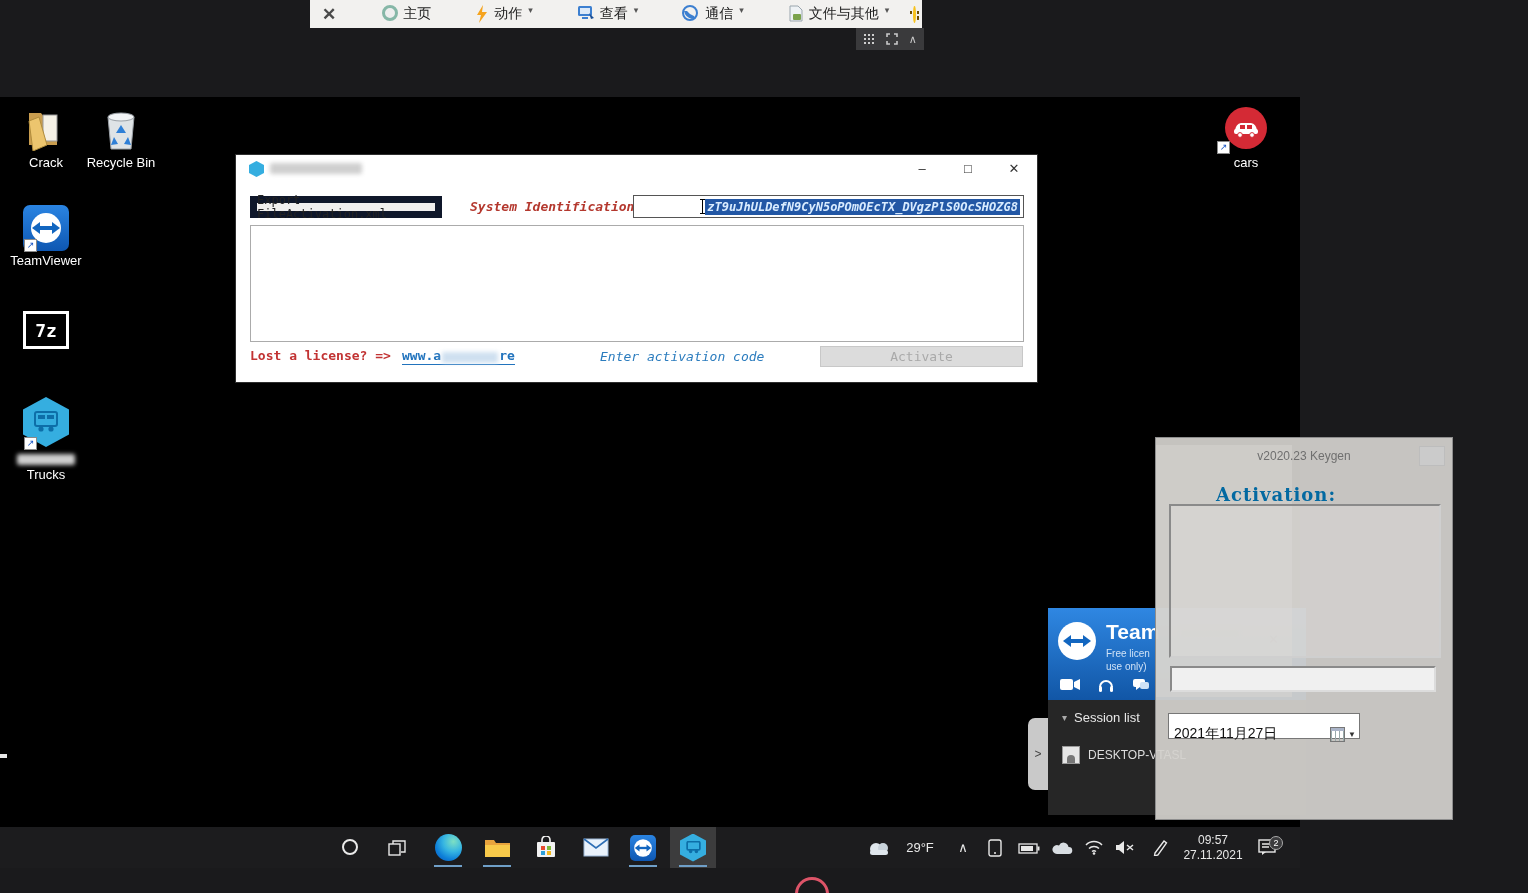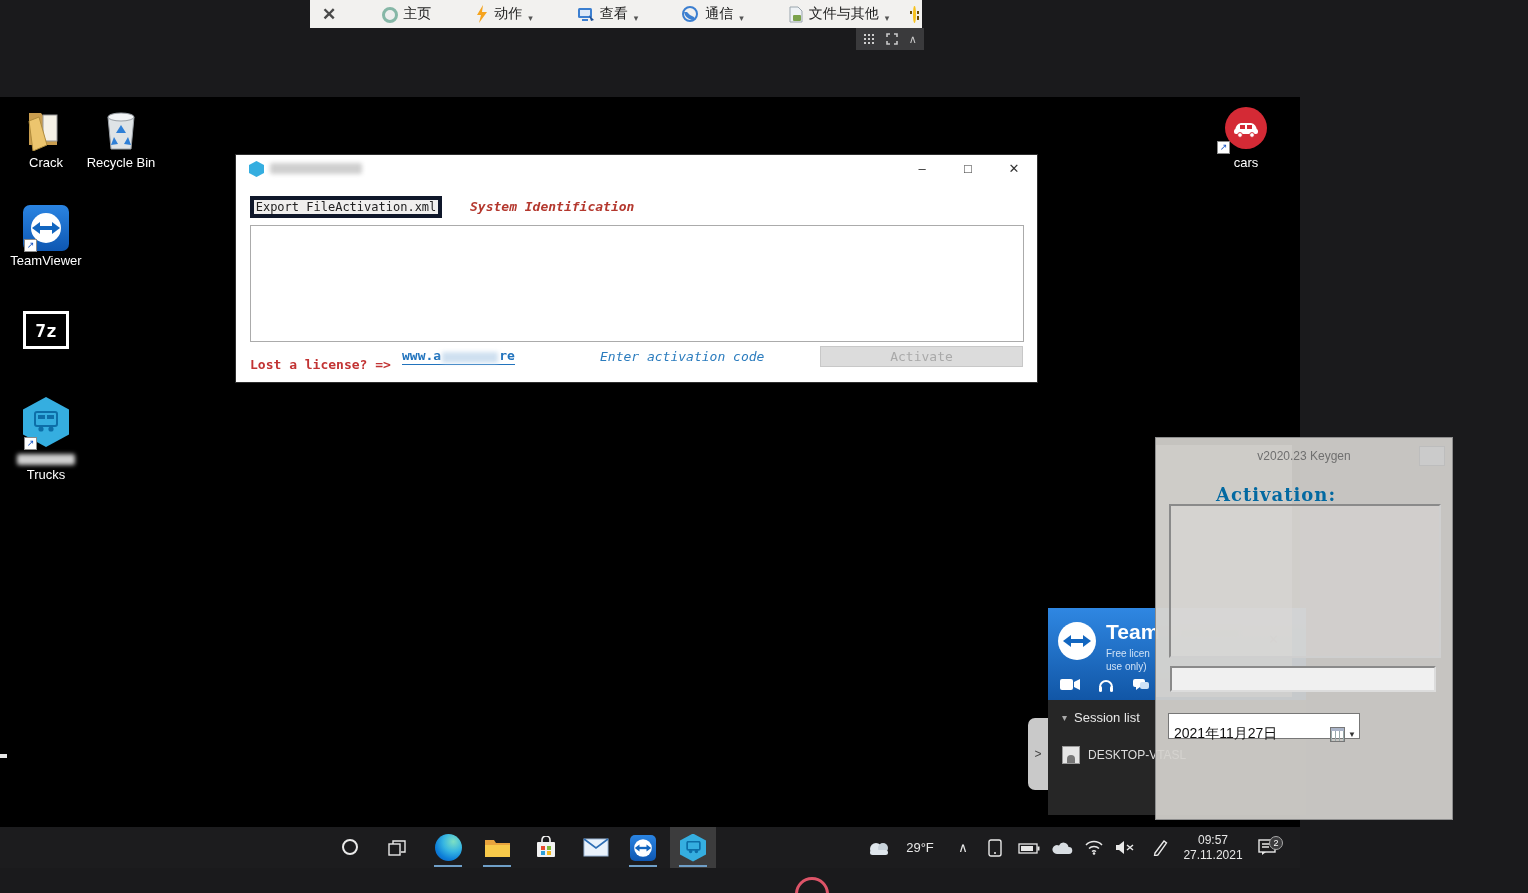--- a/index.html
+++ b/index.html
@@ -4,21 +4,21 @@
 <style>
   html,body{margin:0;padding:0;}
   body{width:1528px;height:893px;background:#1a1a1c;overflow:hidden;position:relative;
        font-family:"Liberation Sans",sans-serif;}
   .abs{position:absolute;}
 
   
   #rtoolbar{left:310px;top:0;width:612px;height:28px;background:#f2f1ef;
     display:flex;align-items:center;padding:0 6px;box-sizing:border-box;z-index:40;}
   .rt-close{color:#4a4a4a;font-size:17px;font-weight:bold;margin:0 12px 0 6px;cursor:default;}
-  .rt-item{display:flex;align-items:flex-end;gap:5px;margin:0 10px;font-size:14px;color:#222;white-space:nowrap;padding-left:24px;}
+  .rt-item{display:flex;align-items:flex-start;gap:5px;margin:0 10px;font-size:14px;color:#222;white-space:nowrap;padding-left:24px;}
   .caret{font-size:9px;color:#555;margin-left:1px;}
   .ic-ring{width:16px;height:16px;border:3px solid #86b7a7;border-radius:50%;box-sizing:border-box;background:#eee;}
   .smiley{width:17px;height:17px;border-radius:50%;background:#f7c21d;margin-left:14px;position:relative;}
   .smiley i{position:absolute;top:5px;width:2px;height:3px;background:#6b4b00;}
   .smiley i.l{left:4px}.smiley i.r{right:4px}
   .smiley b{position:absolute;left:4px;right:4px;bottom:3px;height:4px;border-radius:0 0 6px 6px;background:#fff;border:1px solid #6b4b00;border-top:none;box-sizing:border-box;}
   #rtoolbar-mini{left:856px;top:28px;width:64px;height:22px;background:#3a3a3c;
     display:flex;align-items:center;justify-content:space-around;z-index:40;padding:0 2px;}
   .mini-grid{width:13px;height:13px;background-image:radial-gradient(#cfcfcf 1px,transparent 1.2px);background-size:4px 4px;}
   .mini-chev{color:#c9c9c9;font-size:11px;line-height:1;}
@@ -47,31 +47,31 @@
 
   
   #dialog{left:236px;top:155px;width:801px;height:227px;background:#fff;z-index:20;
       box-shadow:0 0 0 1px #2e2e2e,3px 4px 10px rgba(0,0,0,.55);
       font-family:"DejaVu Sans Mono",monospace;}
   .dlg-hex{left:13px;top:6px;width:15px;height:16px;background:#35aee0;
       clip-path:polygon(50% 0,100% 25%,100% 75%,50% 100%,0 75%,0 25%);}
   .dlg-blur{left:34px;top:8px;width:92px;height:11px;}
   .wbtn{top:0;width:36px;height:26px;display:flex;align-items:center;justify-content:center;
       color:#333;font-size:13px;font-family:"Liberation Sans",sans-serif;}
-  .btn-export{left:14px;top:41px;width:192px;height:22px;background:#f0efee;border:4px solid #0f172a;
+  .btn-export{left:14px;top:41px;width:192px;height:22px;background:#f0efee;border:7px solid #0f172a;
       font-size:12px;color:#222;display:flex;align-items:center;justify-content:center;box-sizing:border-box;}
   .sysid{left:234px;top:44px;color:#b4382e;font-style:italic;font-weight:bold;font-size:13px;}
   .fld{left:397px;top:40px;width:391px;height:23px;border:1px solid #555;box-sizing:border-box;
       display:flex;align-items:center;justify-content:flex-end;padding-right:3px;}
   .ibeam{width:1px;height:15px;background:#000;margin-right:2px;position:relative;}
   .ibeam:before,.ibeam:after{content:"";position:absolute;left:-2px;width:5px;height:1px;background:#000;}
   .ibeam:before{top:0}.ibeam:after{bottom:0}
   .sel{background:#2257a5;color:#d9ecff;font-style:italic;font-weight:bold;font-size:12px;padding:1px 2px;white-space:nowrap;}
   .listbox{left:14px;top:70px;width:772px;height:115px;border:1px solid #ababab;background:#fff;}
-  .lost{left:14px;top:193px;color:#c23333;font-weight:bold;font-size:13px;margin-top:9px;}
+  .lost{left:14px;top:193px;color:#c23333;font-weight:bold;font-size:13px;}
   .lnk{left:166px;top:193px;color:#2173bd;font-weight:bold;font-size:13px;
       display:flex;align-items:flex-end;border-bottom:1px solid #2173bd;padding-bottom:1px;}
   .lnk-blur{width:56px;height:11px;background:#cfe0f0;filter:blur(2px);margin:0 1px;}
   .enterc{left:364px;top:194px;color:#2b7cbe;font-style:italic;font-size:13px;}
   .btn-activate{left:584px;top:191px;width:203px;height:21px;background:#dcdcdc;border:1px solid #c8c8c8;
       color:#a9a9a9;font-size:13px;display:flex;align-items:center;justify-content:center;box-sizing:border-box;}
 
   
   #tvpanel{left:1048px;top:608px;width:258px;height:207px;z-index:5;}
   .tv-head{position:absolute;left:0;top:0;right:0;height:92px;background:linear-gradient(180deg,#2f87e2,#1156a6);overflow:hidden;}
@@ -457,20 +457,24 @@
 
 <div id="dialog" class="abs">
   <div class="abs dlg-hex"></div>
   <div class="abs dlg-blur blur-blob"></div>
   <div class="abs wbtn" style="left:668px;">–</div>
   <div class="abs wbtn" style="left:714px;">□</div>
   <div class="abs wbtn" style="left:760px;">✕</div>
 
   <div class="abs btn-export">Export FileActivation.xml</div>
   <div class="abs sysid">System Identification</div>
+  <div class="abs fld">
+    <span class="ibeam"></span>
+    <span class="sel">zT9uJhULDefN9CyN5oPOmOEcTX_DVgzPlS0OcSHOZG8</span>
+  </div>
   <div class="abs listbox"></div>
   <div class="abs lost">Lost a license? =&gt;</div>
   <div class="abs lnk">
     <span>www.a</span>
     <span class="lnk-blur"></span>
     <span>re</span>
   </div>
   <div class="abs enterc">Enter activation code</div>
   <div class="abs btn-activate">Activate</div>
 </div>

